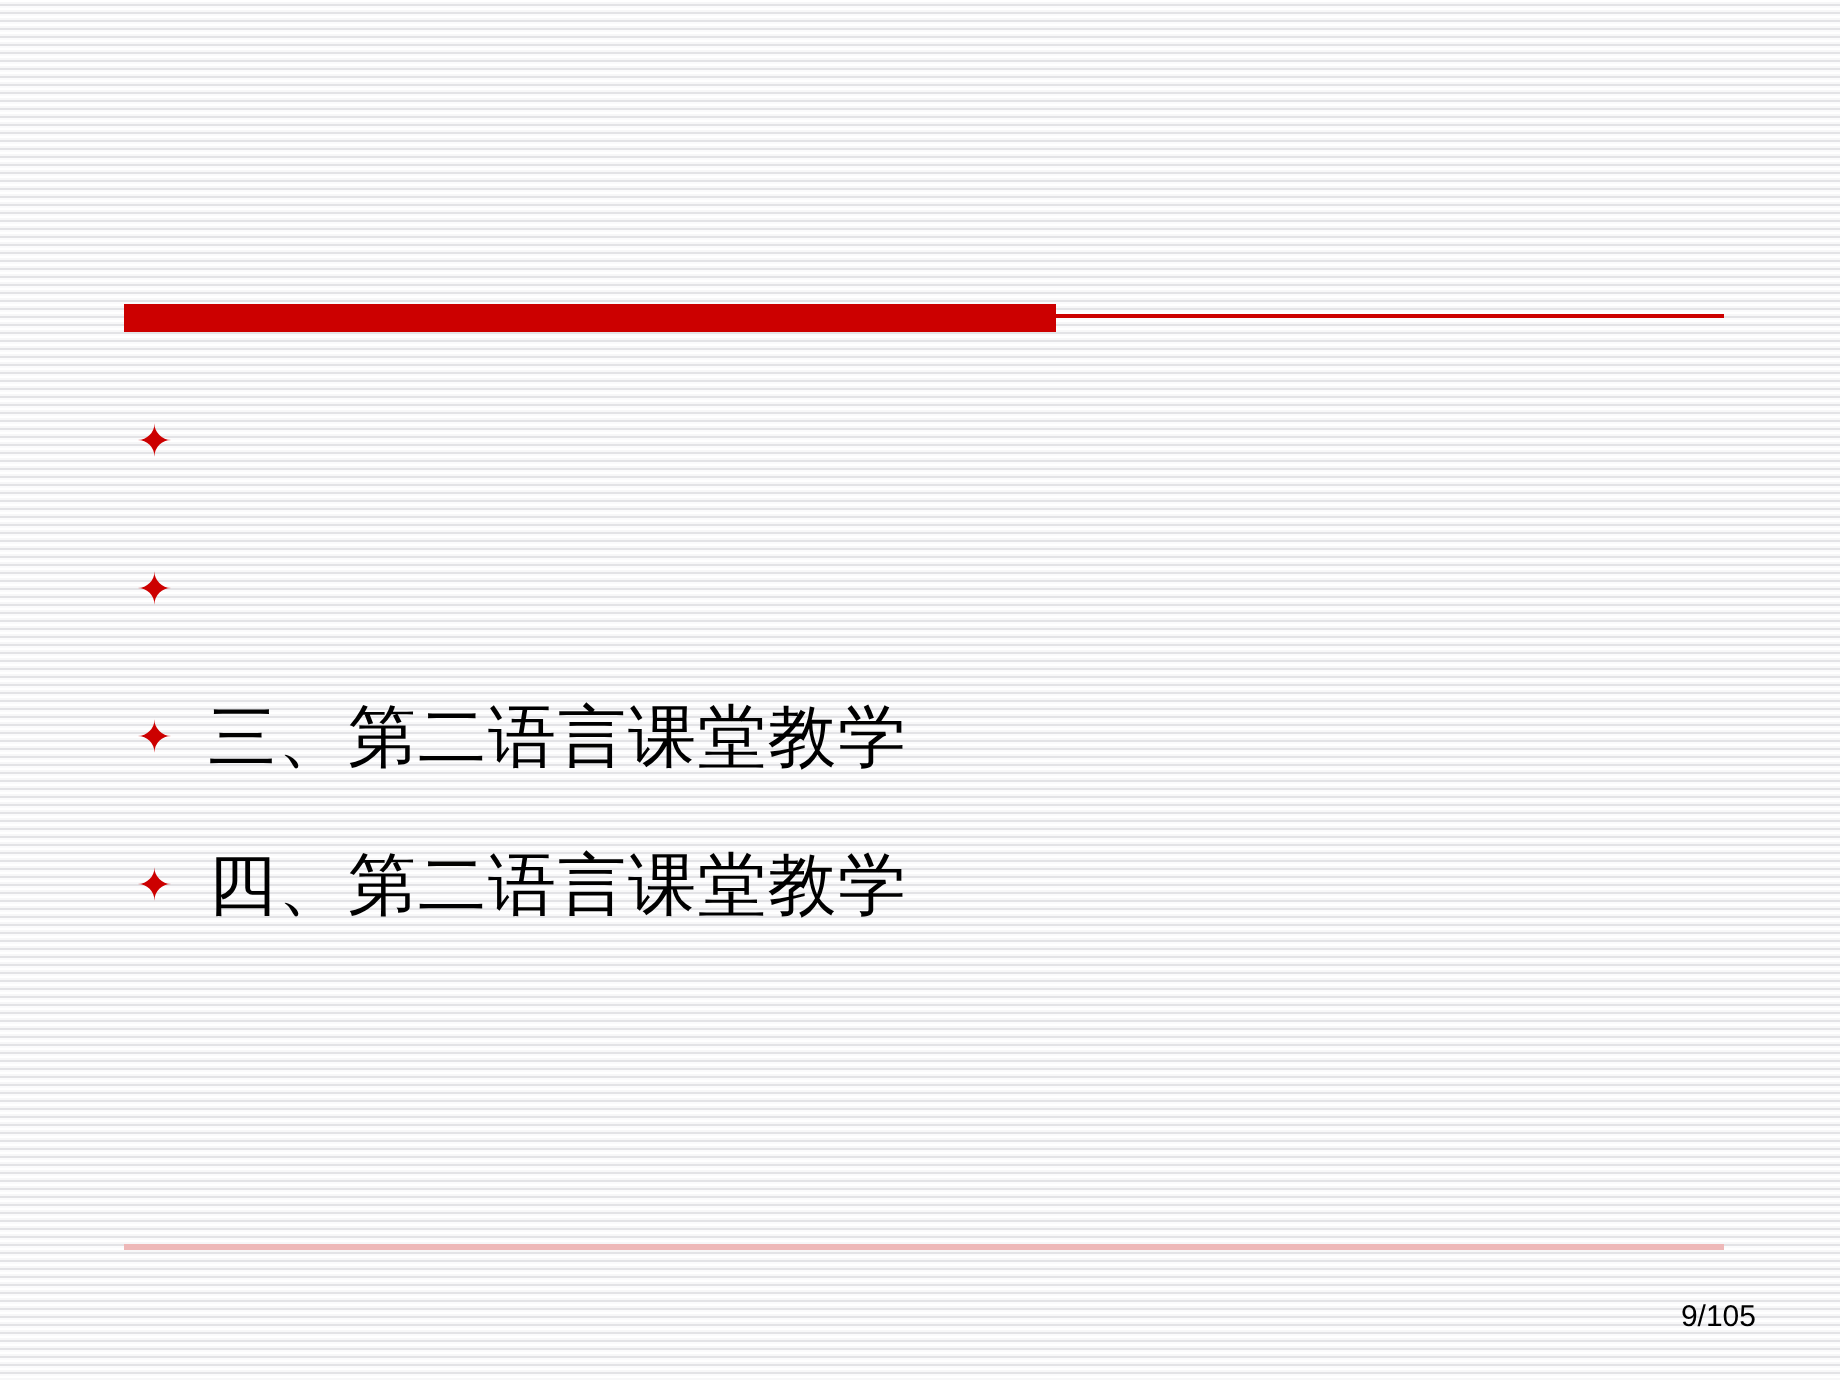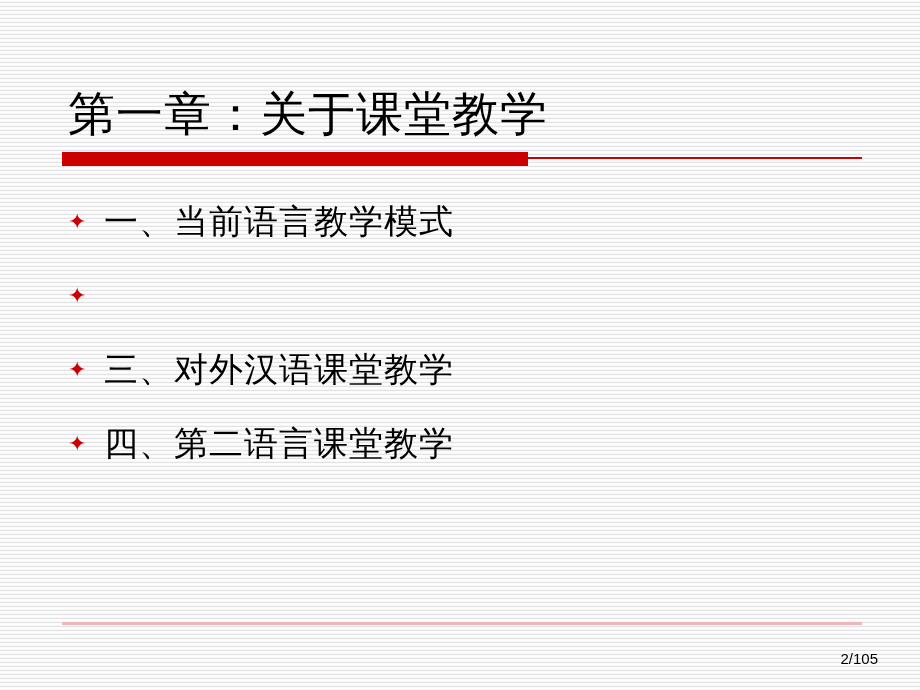--- a/index.html
+++ b/index.html
@@ -132,44 +132,42 @@
     text-align: right;
     white-space: nowrap;
   }
 </style>
 </head>
 <body>
 
 <div class="slide">
 
   <div class="title-block">
-    <h1 class="slide-title">第一章：关于课堂教学</h1>
     <div class="title-rule-thick"></div>
     <div class="title-rule-thin"></div>
   </div>
 
   <ul class="bullet-list">
 
     <li class="bullet-item">
       <span class="bullet-marker">✦</span>
-      <span class="bullet-text">一、当前语言教学模式</span>
     </li>
 
     <li class="bullet-item">
       <span class="bullet-marker">✦</span>
     </li>
 
     <li class="bullet-item">
       <span class="bullet-marker">✦</span>
-      <span class="bullet-text">三、对外汉语课堂教学</span>
+      <span class="bullet-text">三、第二语言课堂教学</span>
     </li>
 
     <li class="bullet-item">
       <span class="bullet-marker">✦</span>
       <span class="bullet-text">四、第二语言课堂教学</span>
     </li>
 
   </ul>
 
   <div class="footer-rule"></div>
-  <div class="page-number">2/105</div>
+  <div class="page-number">9/105</div>
 
 </div>
 
 </body></html>

